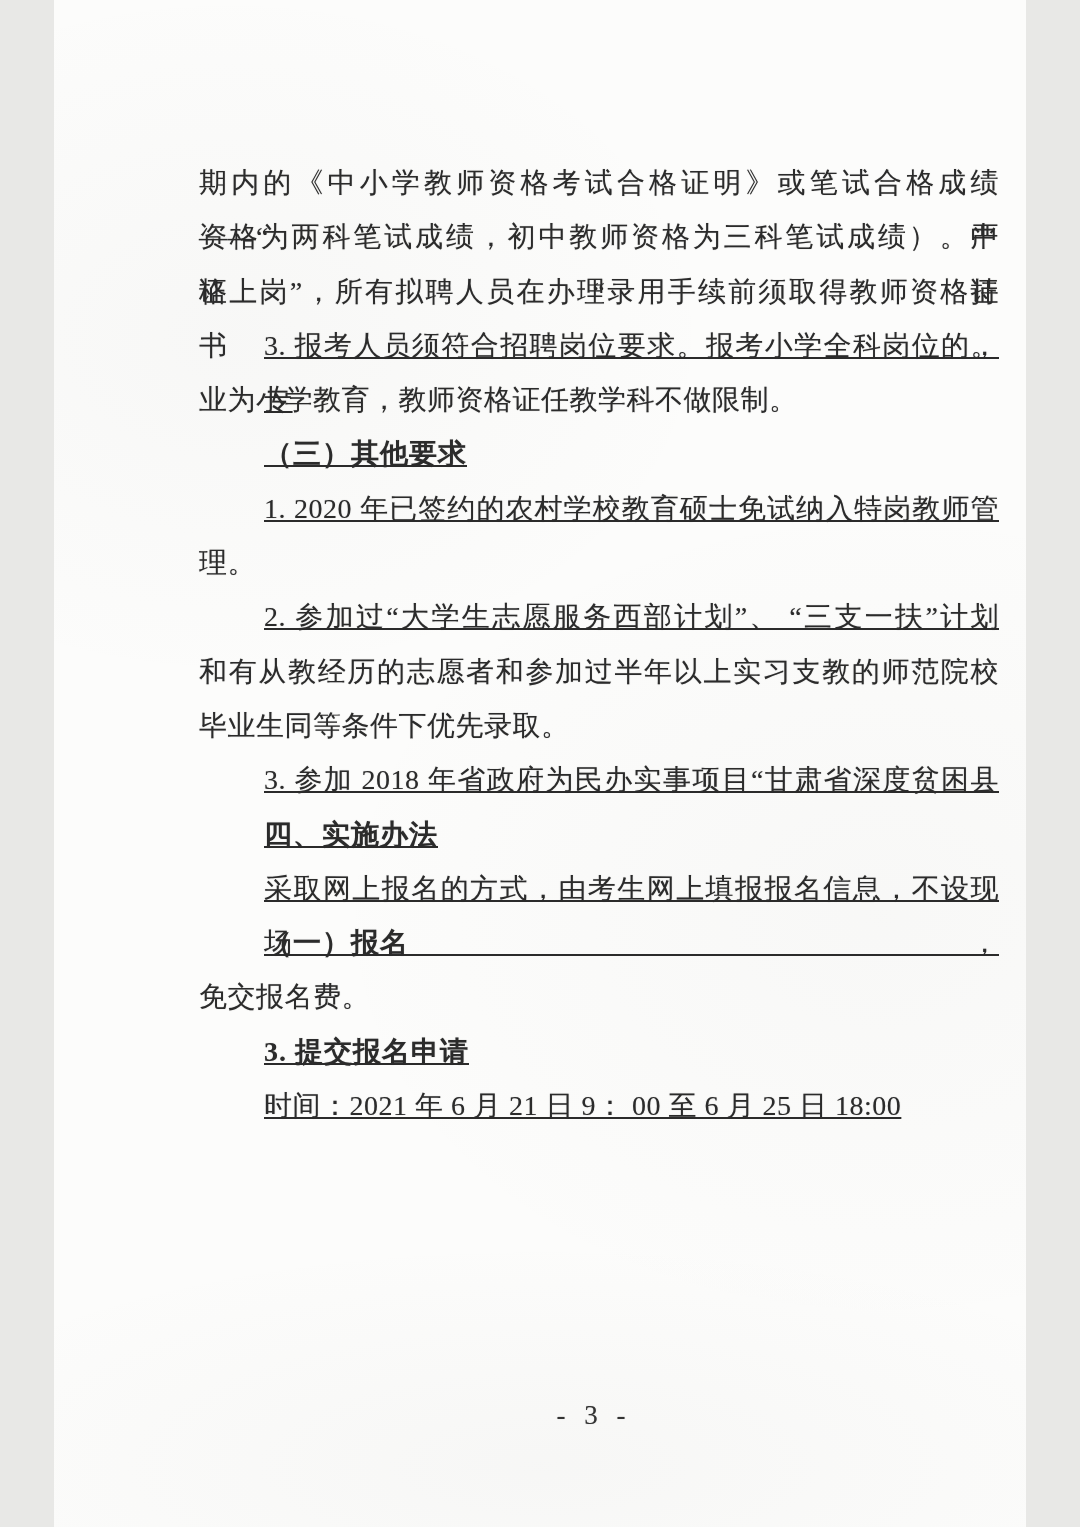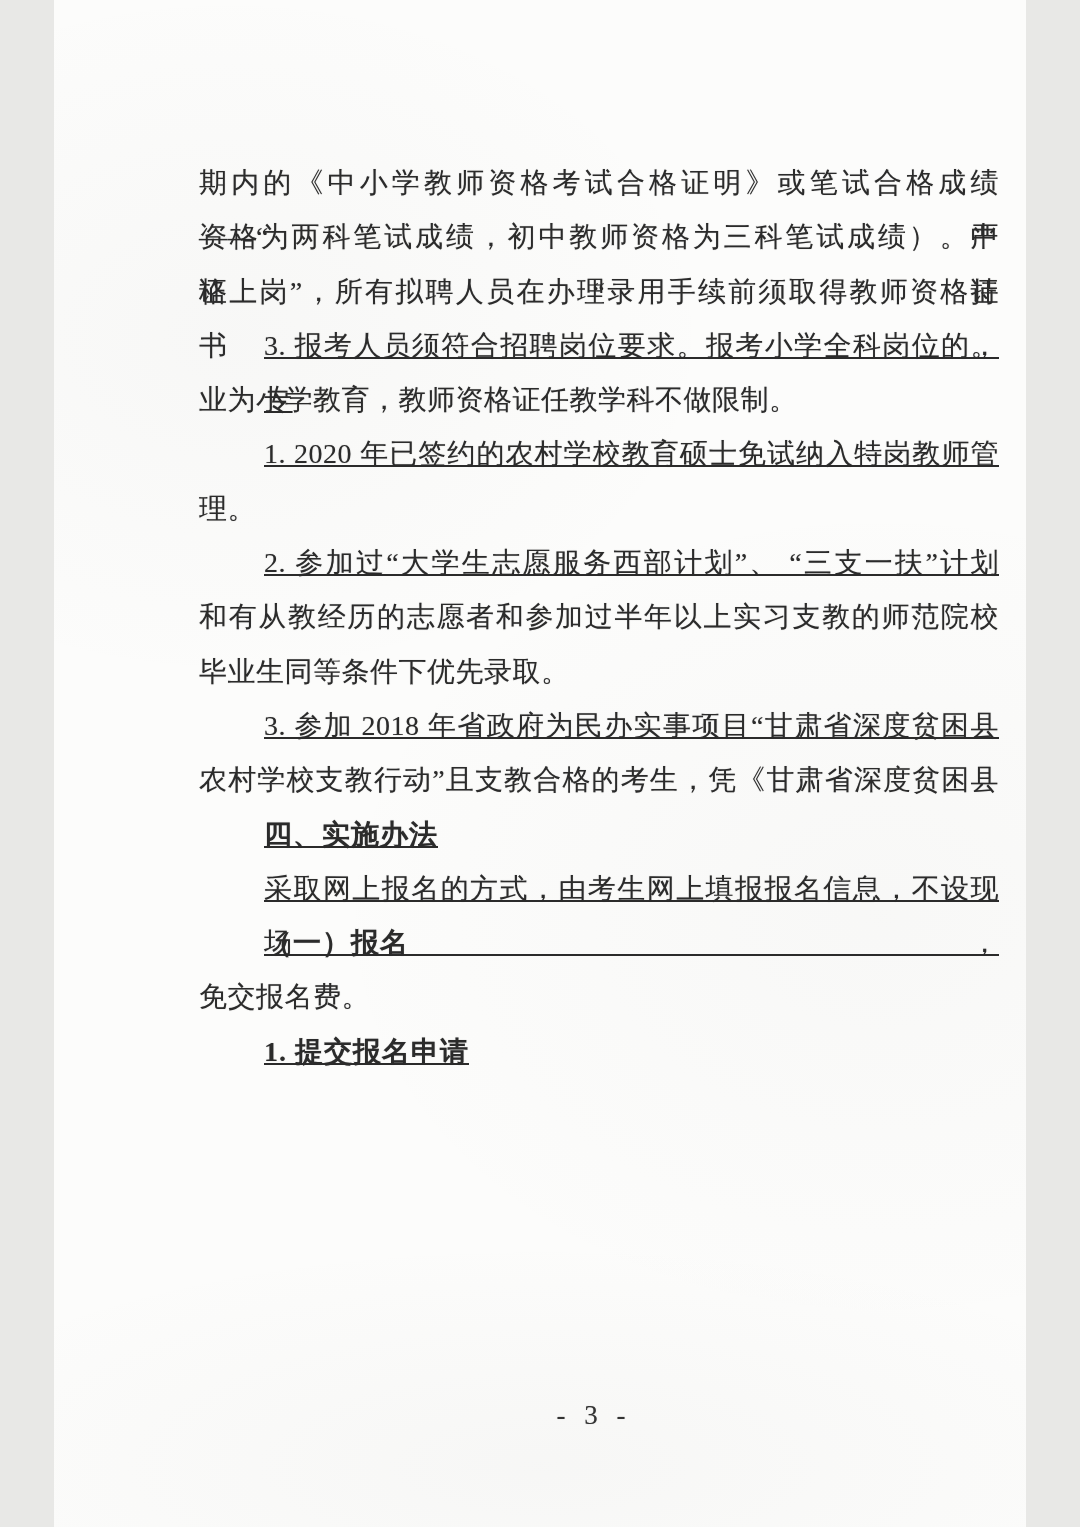--- a/index.html
+++ b/index.html
@@ -66,27 +66,28 @@
 </head>
 <body>
 
 <div class="page">
   <div class="content">
     <div class="line fill">期内的《中小学教师资格考试合格证明》或笔试合格成绩——“中</div>
     <div class="line fill">资格为两科笔试成绩，初中教师资格为三科笔试成绩）。严格“持</div>
     <div class="line fill">证上岗”，所有拟聘人员在办理录用手续前须取得教师资格证书。</div>
     <div class="line fill indent">3. 报考人员须符合招聘岗位要求。报考小学全科岗位的，专</div>
     <div class="line">业为小学教育，教师资格证任教学科不做限制。</div>
+    <div class="line heading indent">（三）其他要求</div>
     <div class="line fill indent">1. 2020 年已签约的农村学校教育硕士免试纳入特岗教师管</div>
     <div class="line">理。</div>
     <div class="line fill indent">2. 参加过“大学生志愿服务西部计划”、 “三支一扶”计划</div>
     <div class="line fill">和有从教经历的志愿者和参加过半年以上实习支教的师范院校</div>
     <div class="line">毕业生同等条件下优先录取。</div>
     <div class="line fill indent">3. 参加 2018 年省政府为民办实事项目“甘肃省深度贫困县</div>
-    <div class="line fill">农村学校支教行动”且支教合格的考生，凭《甘肃省深度贫困县</div>
     <div class="line heading indent">四、实施办法</div>
     <div class="line fill indent">采取网上报名的方式，由考生网上填报报名信息，不设现场，</div>
     <div class="line heading indent">（一）报名</div>
     <div class="line">免交报名费。</div>
-    <div class="line heading indent">1. 提交报名申请</div>
+    <div class="line heading indent">3. 提交报名申请</div>
+    <div class="line indent">时间：2021 年 6 月 21 日 9： 00 至 6 月 25 日 18:00</div>
   </div>
   <div class="footer">- 3 -</div>
 </div>
 
 </body></html>

